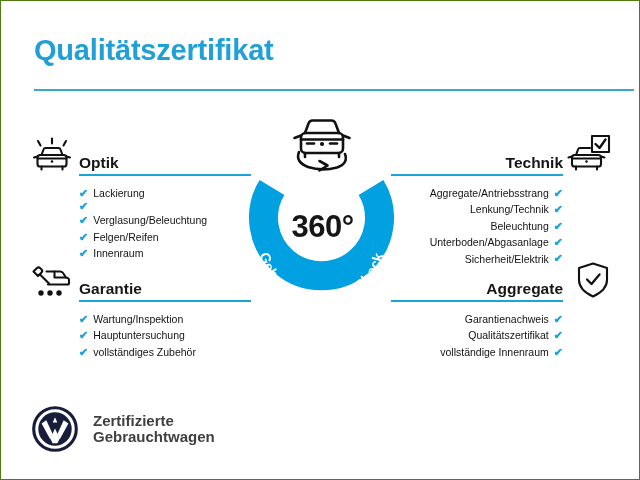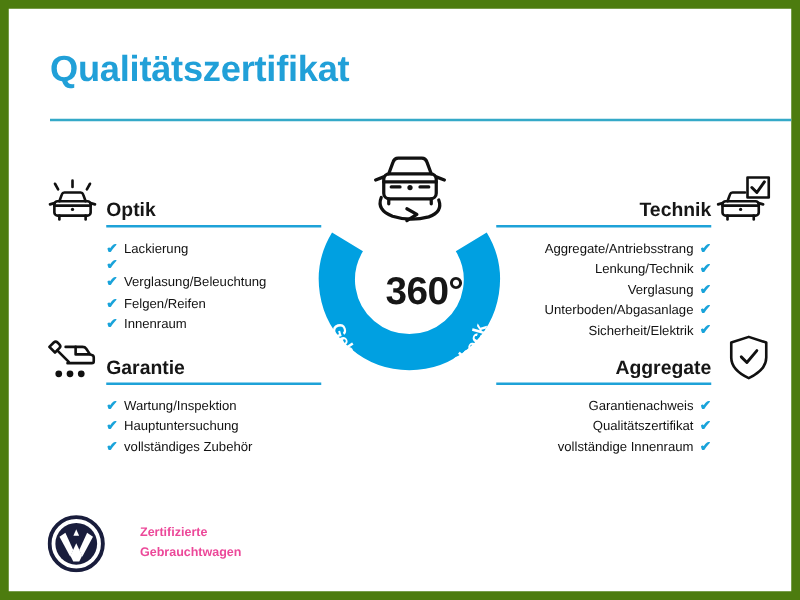--- a/index.html
+++ b/index.html
@@ -9,21 +9,21 @@
   }
   body {
     font-family: "Liberation Sans", sans-serif;
   }
   #page {
     position: relative;
     width: 640px;
     height: 480px;
     background: #ffffff;
     overflow: hidden;
-    border: 7px solid #4d7c0f;
+    border: 1px solid #4d7c0f;
     box-sizing: border-box;
   }
 
   
   #page-title {
     position: absolute;
     left: 33px;
     top: 33px;
     font-size: 29px;
     font-weight: bold;
@@ -107,21 +107,21 @@
   #badge {
     position: absolute;
     left: 238px;
     top: 140px;
     width: 165px;
     height: 165px;
   }
   #badge-ring { position: absolute; left: 0; top: 0; }
   #badge-360 {
     position: absolute;
-    left: 12px;
+    left: 1px;
     top: 0;
     width: 165px;
     height: 165px;
     display: flex;
     align-items: center;
     justify-content: center;
     font-size: 31px;
     font-weight: bold;
     color: #161616;
     letter-spacing: -0.5px;
@@ -139,24 +139,24 @@
   
   #footer-logo {
     position: absolute;
     left: 31px;
     top: 405px;
     display: flex;
     align-items: center;
   }
   #vw-mark { width: 46px; height: 46px; display: block; }
   #footer-text {
-    margin-left: 28px;
-    font-size: 10px;
-    font-weight: bold;
-    color: #ec4899;
+    margin-left: 15px;
+    font-size: 15px;
+    font-weight: bold;
+    color: #404040;
     line-height: 16px;
     white-space: nowrap;
   }
 </style>
 </head>
 <body>
 
 <div id="page">
 
   <div id="page-title">Qualitätszertifikat</div>
@@ -263,21 +263,21 @@
       <li>
           <span class="check">✔</span>
           <span>Aggregate/Antriebsstrang</span>
         </li>
       <li>
           <span class="check">✔</span>
           <span>Lenkung/Technik</span>
         </li>
       <li>
           <span class="check">✔</span>
-          <span>Verglasung</span>
+          <span>Beleuchtung</span>
         </li>
       <li>
           <span class="check">✔</span>
           <span>Unterboden/Abgasanlage</span>
         </li>
       <li>
           <span class="check">✔</span>
           <span>Sicherheit/Elektrik</span>
         </li>
     </ul>

